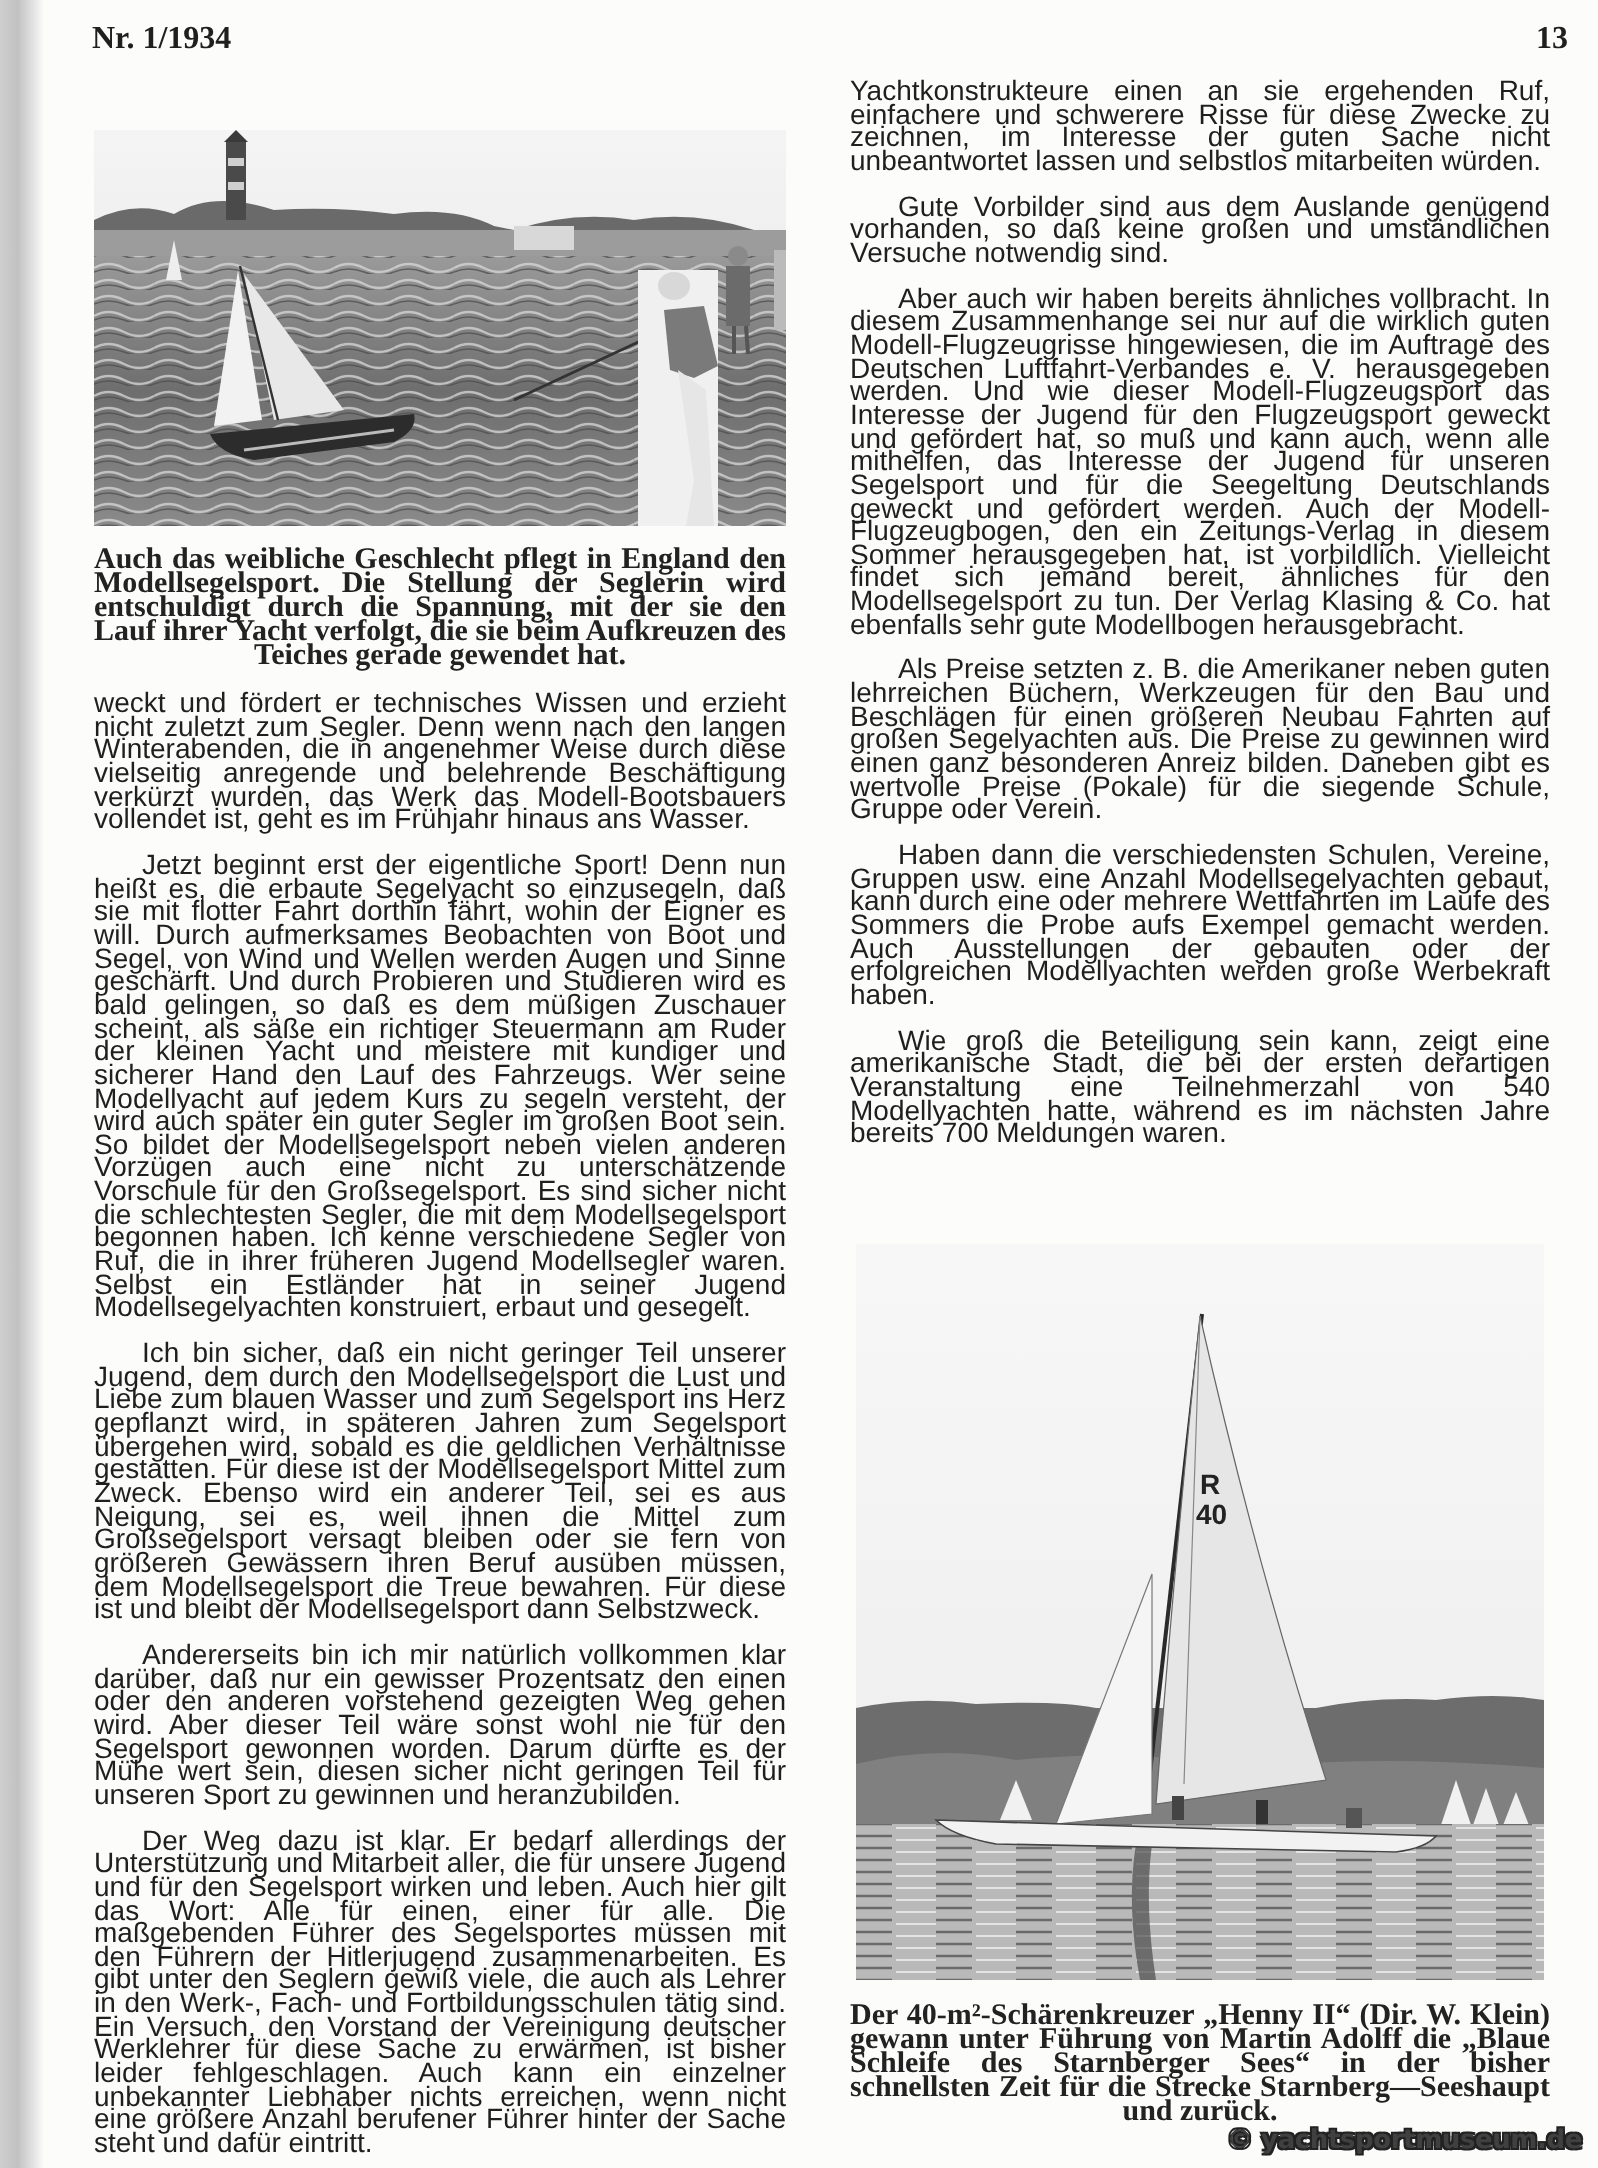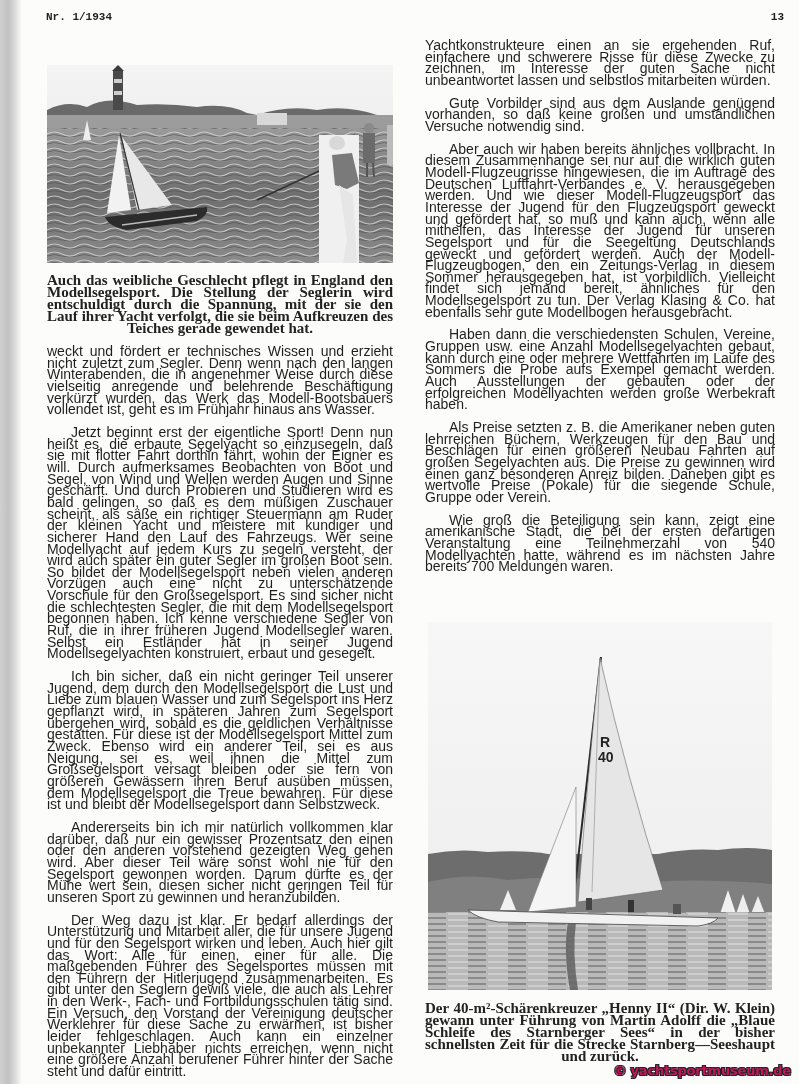--- a/index.html
+++ b/index.html
@@ -5,38 +5,38 @@
   html, body { margin:0; padding:0; }
   body {
     width:799px; height:1084px; position:relative; overflow:hidden;
     background:#fcfcfb; color:#1f1f1f;
     font-family:"DejaVu Serif", serif;
   }
   .binding {
     position:absolute; left:0; top:0; width:22px; height:1084px;
     background:linear-gradient(to right,#cfcfcf 0%,#c2c2c2 40%,#e2e2e2 75%,#fcfcfb 100%);
   }
-  .hdr { position:absolute; font-family:Liberation Mono, monospace; font-weight:bold; font-size:11px; }
+  .hdr { position:absolute; font-family:Liberation Serif, serif; font-weight:bold; font-size:16px; }
   .hdr-left { left:46px; top:11px; }
   .hdr-right { right:15px; top:11px; }
   .col { position:absolute; font-family:Liberation Sans, sans-serif; font-size:14px; line-height:11.65px; text-align:justify; }
   .col-left { left:47px; width:346px; }
   .col-right { left:425px; width:350px; }
   .col p { margin:0; text-indent:24px; }
   .col p.noindent { text-indent:0; }
   .col p + p { margin-top:11px; }
   .caption {
     position:absolute; font-family:"Liberation Serif", serif; font-weight:bold;
     font-size:15px; line-height:12px; text-align:justify; text-align-last:center; color:#222;
   }
   .photo { position:absolute; overflow:hidden; }
   .watermark {
     position:absolute; right:8px; bottom:6px;
     font-family:"DejaVu Sans", sans-serif; font-weight:bold; font-size:13px;
-    color:#be185d; letter-spacing:-0.2px;
+    color:#404040; letter-spacing:-0.2px;
     text-shadow: -1px -1px 0 #222, 1px -1px 0 #222, -1px 1px 0 #222, 1px 1px 0 #222;
   }
 </style>
 </head>
 <body>
 
 <div class="binding"></div>
 
 <div class="hdr hdr-left">Nr. 1/1934</div>
 <div class="hdr hdr-right">13</div>
@@ -105,22 +105,22 @@
   <p>Ich bin sicher, daß ein nicht geringer Teil unserer Jugend, dem durch den Modellsegelsport die Lust und Liebe zum blauen Wasser und zum Segelsport ins Herz gepflanzt wird, in späteren Jahren zum Segelsport übergehen wird, sobald es die geldlichen Verhältnisse gestatten. Für diese ist der Modellsegelsport Mittel zum Zweck. Ebenso wird ein anderer Teil, sei es aus Neigung, sei es, weil ihnen die Mittel zum Großsegelsport versagt bleiben oder sie fern von größeren Gewässern ihren Beruf ausüben müssen, dem Modellsegelsport die Treue bewahren. Für diese ist und bleibt der Modellsegelsport dann Selbstzweck.</p>
   <p>Andererseits bin ich mir natürlich vollkommen klar darüber, daß nur ein gewisser Prozentsatz den einen oder den anderen vorstehend gezeigten Weg gehen wird. Aber dieser Teil wäre sonst wohl nie für den Segelsport gewonnen worden. Darum dürfte es der Mühe wert sein, diesen sicher nicht geringen Teil für unseren Sport zu gewinnen und heranzubilden.</p>
   <p>Der Weg dazu ist klar. Er bedarf allerdings der Unterstützung und Mitarbeit aller, die für unsere Jugend und für den Segelsport wirken und leben. Auch hier gilt das Wort: Alle für einen, einer für alle. Die maßgebenden Führer des Segelsportes müssen mit den Führern der Hitlerjugend zusammenarbeiten. Es gibt unter den Seglern gewiß viele, die auch als Lehrer in den Werk-, Fach- und Fortbildungsschulen tätig sind. Ein Versuch, den Vorstand der Vereinigung deutscher Werklehrer für diese Sache zu erwärmen, ist bisher leider fehlgeschlagen. Auch kann ein einzelner unbekannter Liebhaber nichts erreichen, wenn nicht eine größere Anzahl berufener Führer hinter der Sache steht und dafür eintritt.</p>
   <p>Es wäre zu begrüßen, wenn die vorstehend gegebenen Anregungen von den maßgebenden Stellen aufgenommen und weiter verfolgt würden. Ich bin sicher, daß viele unserer</p>
 </div>
 
 <div class="col col-right" style="top:40px;">
   <p class="noindent">Yachtkonstrukteure einen an sie ergehenden Ruf, einfachere und schwerere Risse für diese Zwecke zu zeichnen, im Interesse der guten Sache nicht unbeantwortet lassen und selbstlos mitarbeiten würden.</p>
   <p>Gute Vorbilder sind aus dem Auslande genügend vorhanden, so daß keine großen und umständlichen Versuche notwendig sind.</p>
   <p>Aber auch wir haben bereits ähnliches vollbracht. In diesem Zusammenhange sei nur auf die wirklich guten Modell-Flugzeugrisse hingewiesen, die im Auftrage des Deutschen Luftfahrt-Verbandes e. V. herausgegeben werden. Und wie dieser Modell-Flugzeugsport das Interesse der Jugend für den Flugzeugsport geweckt und gefördert hat, so muß und kann auch, wenn alle mithelfen, das Interesse der Jugend für unseren Segelsport und für die Seegeltung Deutschlands geweckt und gefördert werden. Auch der Modell-Flugzeugbogen, den ein Zeitungs-Verlag in diesem Sommer herausgegeben hat, ist vorbildlich. Vielleicht findet sich jemand bereit, ähnliches für den Modellsegelsport zu tun. Der Verlag Klasing &amp; Co. hat ebenfalls sehr gute Modellbogen herausgebracht.</p>
+  <p>Als Preise setzten z. B. die Amerikaner neben guten lehrreichen Büchern, Werkzeugen für den Bau und Beschlägen für einen größeren Neubau Fahrten auf großen Segelyachten aus. Die Preise zu gewinnen wird einen ganz besonderen Anreiz bilden. Daneben gibt es wertvolle Preise (Pokale) für die siegende Schule, Gruppe oder Verein.</p>
   <p>Haben dann die verschiedensten Schulen, Vereine, Gruppen usw. eine Anzahl Modellsegelyachten gebaut, kann durch eine oder mehrere Wettfahrten im Laufe des Sommers die Probe aufs Exempel gemacht werden. Auch Ausstellungen der gebauten oder der erfolgreichen Modellyachten werden große Werbekraft haben.</p>
-  <p>Als Preise setzten z. B. die Amerikaner neben guten lehrreichen Büchern, Werkzeugen für den Bau und Beschlägen für einen größeren Neubau Fahrten auf großen Segelyachten aus. Die Preise zu gewinnen wird einen ganz besonderen Anreiz bilden. Daneben gibt es wertvolle Preise (Pokale) für die siegende Schule, Gruppe oder Verein.</p>
   <p>Wie groß die Beteiligung sein kann, zeigt eine amerikanische Stadt, die bei der ersten derartigen Veranstaltung eine Teilnehmerzahl von 540 Modellyachten hatte, während es im nächsten Jahre bereits 700 Meldungen waren.</p>
 </div>
 
 <div class="photo" style="left:428px; top:622px; width:344px; height:368px;">
   <svg width="344" height="368" viewBox="0 0 344 368">
     <defs>
       <linearGradient id="sky2" x1="0" y1="0" x2="0" y2="1">
         <stop offset="0" stop-color="#f7f7f7"></stop>
           <stop offset="1" stop-color="#ececec"></stop>
       </linearGradient>

